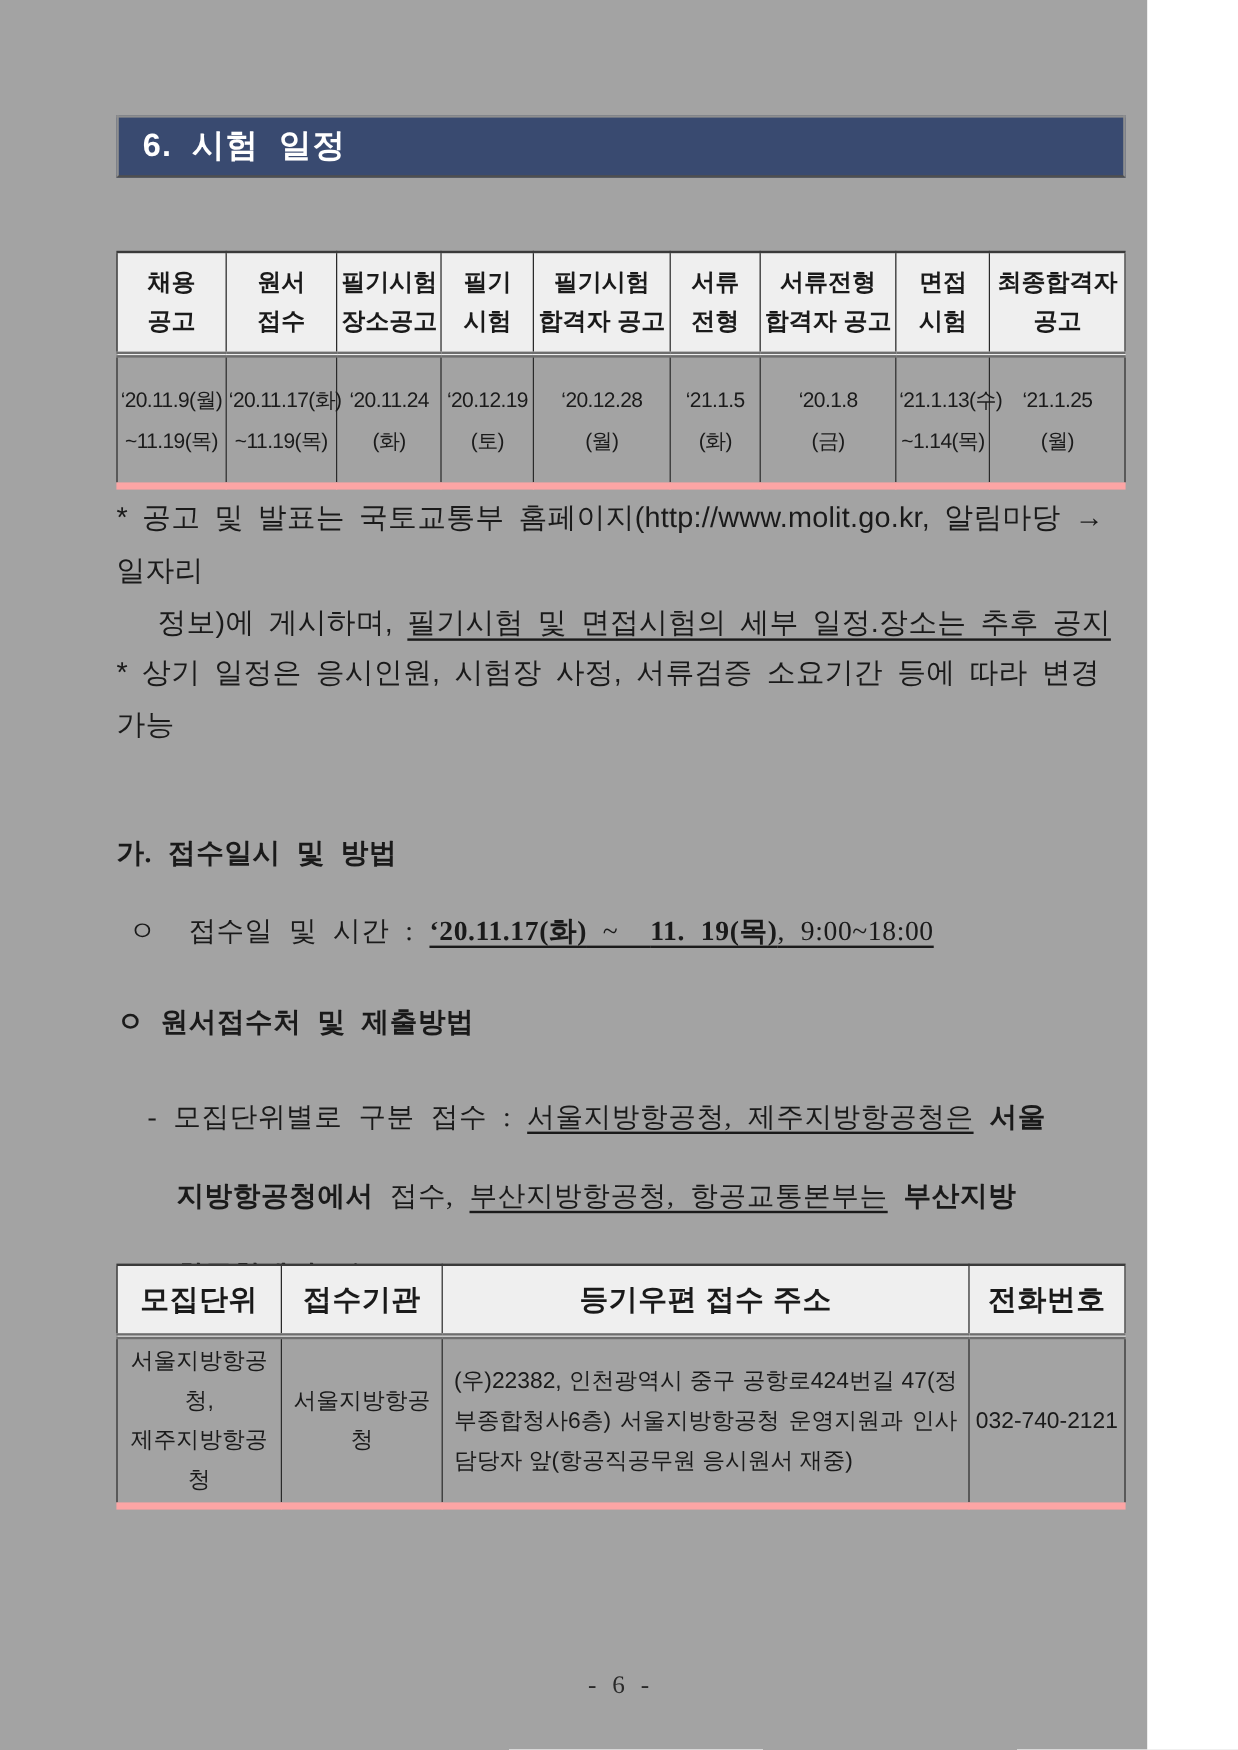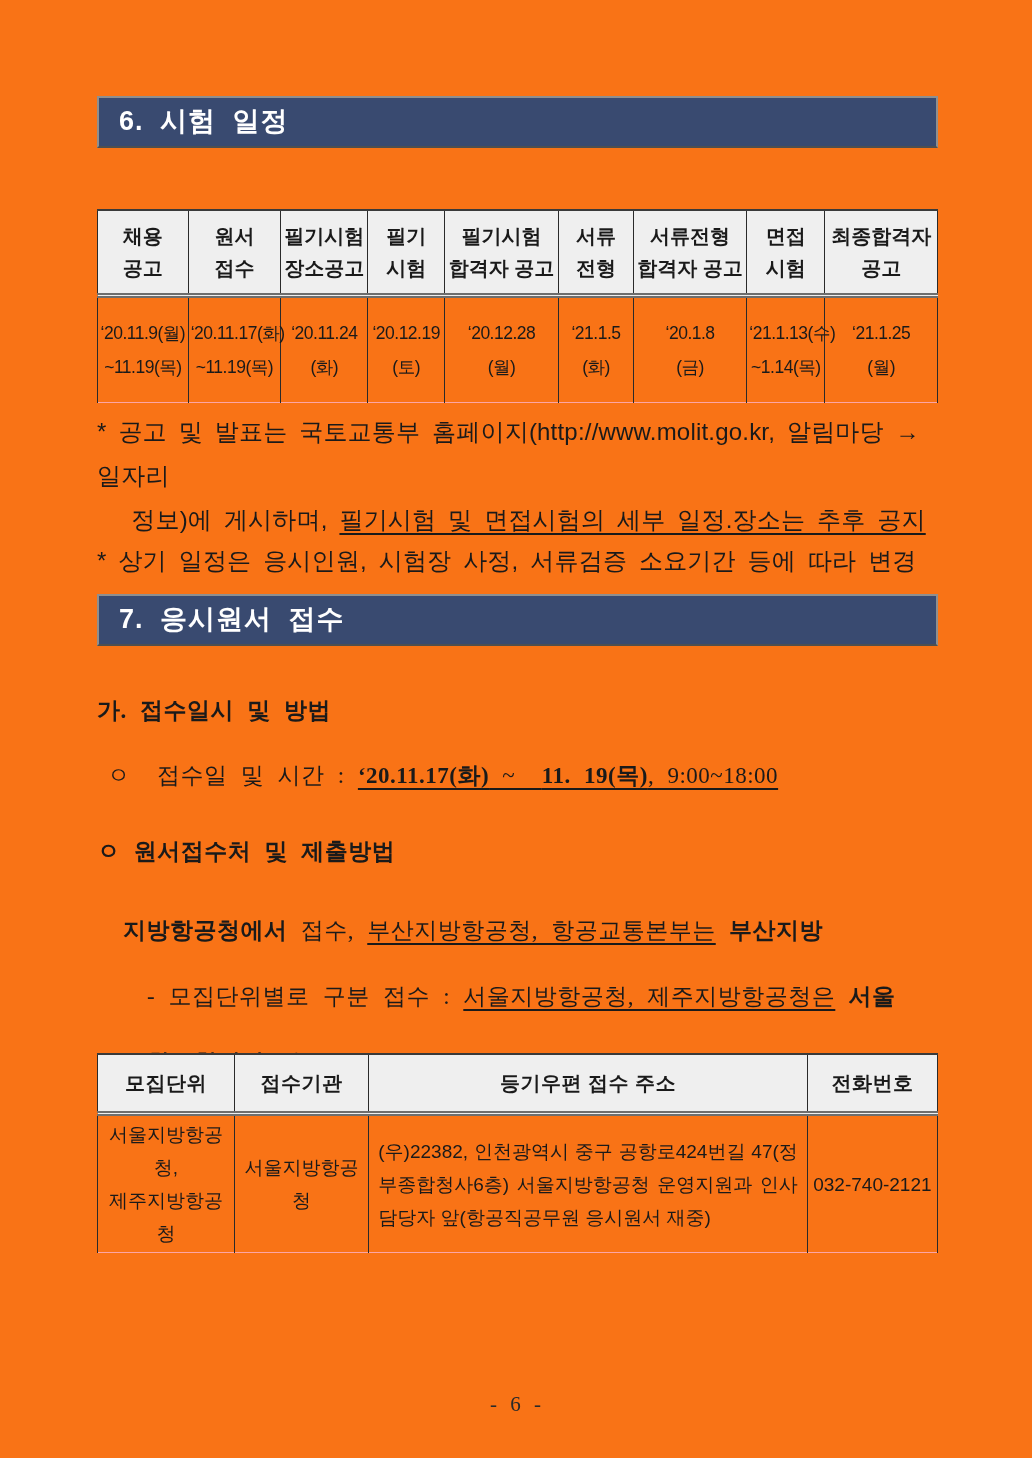--- a/index.html
+++ b/index.html
@@ -1,19 +1,19 @@
 <!DOCTYPE html>
 <html lang="ko" style="--banner_bg: #394a70; --banner_text: #ffffff; --table_header_bg: #efefef;"><head>
 <meta charset="utf-8">
 <style>
   html,body{margin:0;padding:0;background:#fff;}
   .page{
     position:relative;
-    width:1032px;height:1458px;
-    background:#f97316;
+    width:956px;height:1458px;
+    background:#a3a3a3;
     overflow:hidden;
     font-family:"Liberation Sans", sans-serif;
     color:#1a1a1a;
     text-decoration:underline;
   }
   .abs{position:absolute;left:97px;width:841px;box-sizing:border-box;}
 
   
   .banner{
     height:52px;
@@ -29,41 +29,41 @@
     letter-spacing:1px;
     font-family:"Liberation Sans", sans-serif;
   }
 
   
   table.doc-table{
     width:100%;
     border-collapse:collapse;
     table-layout:fixed;
     border-top:2px solid #3a3a3a;
-    border-bottom:1px solid #fca5a5;
+    border-bottom:6px solid #fca5a5;
     font-family:"Liberation Sans", sans-serif;
   }
   table.doc-table th, table.doc-table td{
     border-left:1px solid #2a2a2a;
     border-right:1px solid #2a2a2a;
     text-align:center;
     vertical-align:middle;
     white-space:pre-line;
     padding:2px 2px;
   }
   table.doc-table thead th{
     background:var(--table_header_bg,#efefef);
     border-bottom:5px double #6e6e6e;
     font-weight:bold;
   }
   
   .t-schedule thead th{height:78px;font-size:20px;line-height:32px;}
   .t-schedule tbody td{height:100px;font-size:17.5px;line-height:34px;letter-spacing:-0.5px;}
   
-  .t-reception thead th{height:52px;font-size:20px;letter-spacing:0.5px;margin-left:12px;}
+  .t-reception thead th{height:52px;font-size:24px;letter-spacing:0.5px;margin-left:12px;}
   .t-reception tbody td{height:99px;font-size:19px;line-height:33px;}
   .t-reception tbody td:nth-child(3){
     text-align:left;
     text-align:justify;
     word-break:break-all;
     padding:4px 9px;
     white-space:normal;
   }
   .t-reception tbody tr + tr td{border-top:1.5px dotted #555;}
 
@@ -170,33 +170,32 @@
 
   <div class="abs note" style="top:410px;">
       <div class="rich-line"><span>* 공고 및 발표는 국토교통부 홈페이지(http://www.molit.go.kr, 알림마당 → 일자리</span></div>
       <div class="rich-line"><span>정보)에 게시하며, </span><span class="seg-u">필기시험 및 면접시험의 세부 일정.장소는 추후 공지</span></div>
     </div>
 
   <div class="abs note" style="top:539px;">
       <div class="rich-line"><span>* 상기 일정은 응시인원, 시험장 사정, 서류검증 소요기간 등에 따라 변경 가능</span></div>
     </div>
 
-  <div class="abs banner" style="top:594px;">7. 응시원서 접수</div>
 
   <div class="abs serif bold" style="top:695px;">가. 접수일시 및 방법</div>
 
   <div class="abs serif" style="top:760px;padding-left:10px;">
       <div class="rich-line"><span>ㅇ  접수일 및 시간 : </span><span class="seg-b seg-u">‘20.11.17(화)</span><span class="seg-u"> ~  </span><span class="seg-b seg-u">11. 19(목)</span><span class="seg-u">, 9:00~18:00</span></div>
     </div>
 
   <div class="abs serif bold" style="top:836px;">ㅇ  원서접수처 및 제출방법</div>
 
   <div class="abs serif dash-block" style="top:898px;padding-left:26px;">
+      <div class="rich-line"><span>- 모집단위별로 구분 접수 : </span><span class="seg-u">서울지방항공청, 제주지방항공청은</span><span> </span><span class="seg-b">서울</span></div>
       <div class="rich-line"><span class="seg-b">지방항공청에서</span><span> 접수, </span><span class="seg-u">부산지방항공청, 항공교통본부는</span><span> </span><span class="seg-b">부산지방</span></div>
-      <div class="rich-line"><span>- 모집단위별로 구분 접수 : </span><span class="seg-u">서울지방항공청, 제주지방항공청은</span><span> </span><span class="seg-b">서울</span></div>
       <div class="rich-line"><span class="seg-b">항공청에서</span><span> 접수</span></div>
     </div>
 
   <div class="abs" style="top:1053px;">
     <table class="doc-table t-reception">
         <colgroup>
           <col style="width: 16.3%;">
           <col style="width: 16%;">
           <col style="width: 52.2%;">
           <col style="width: 15.5%;">

